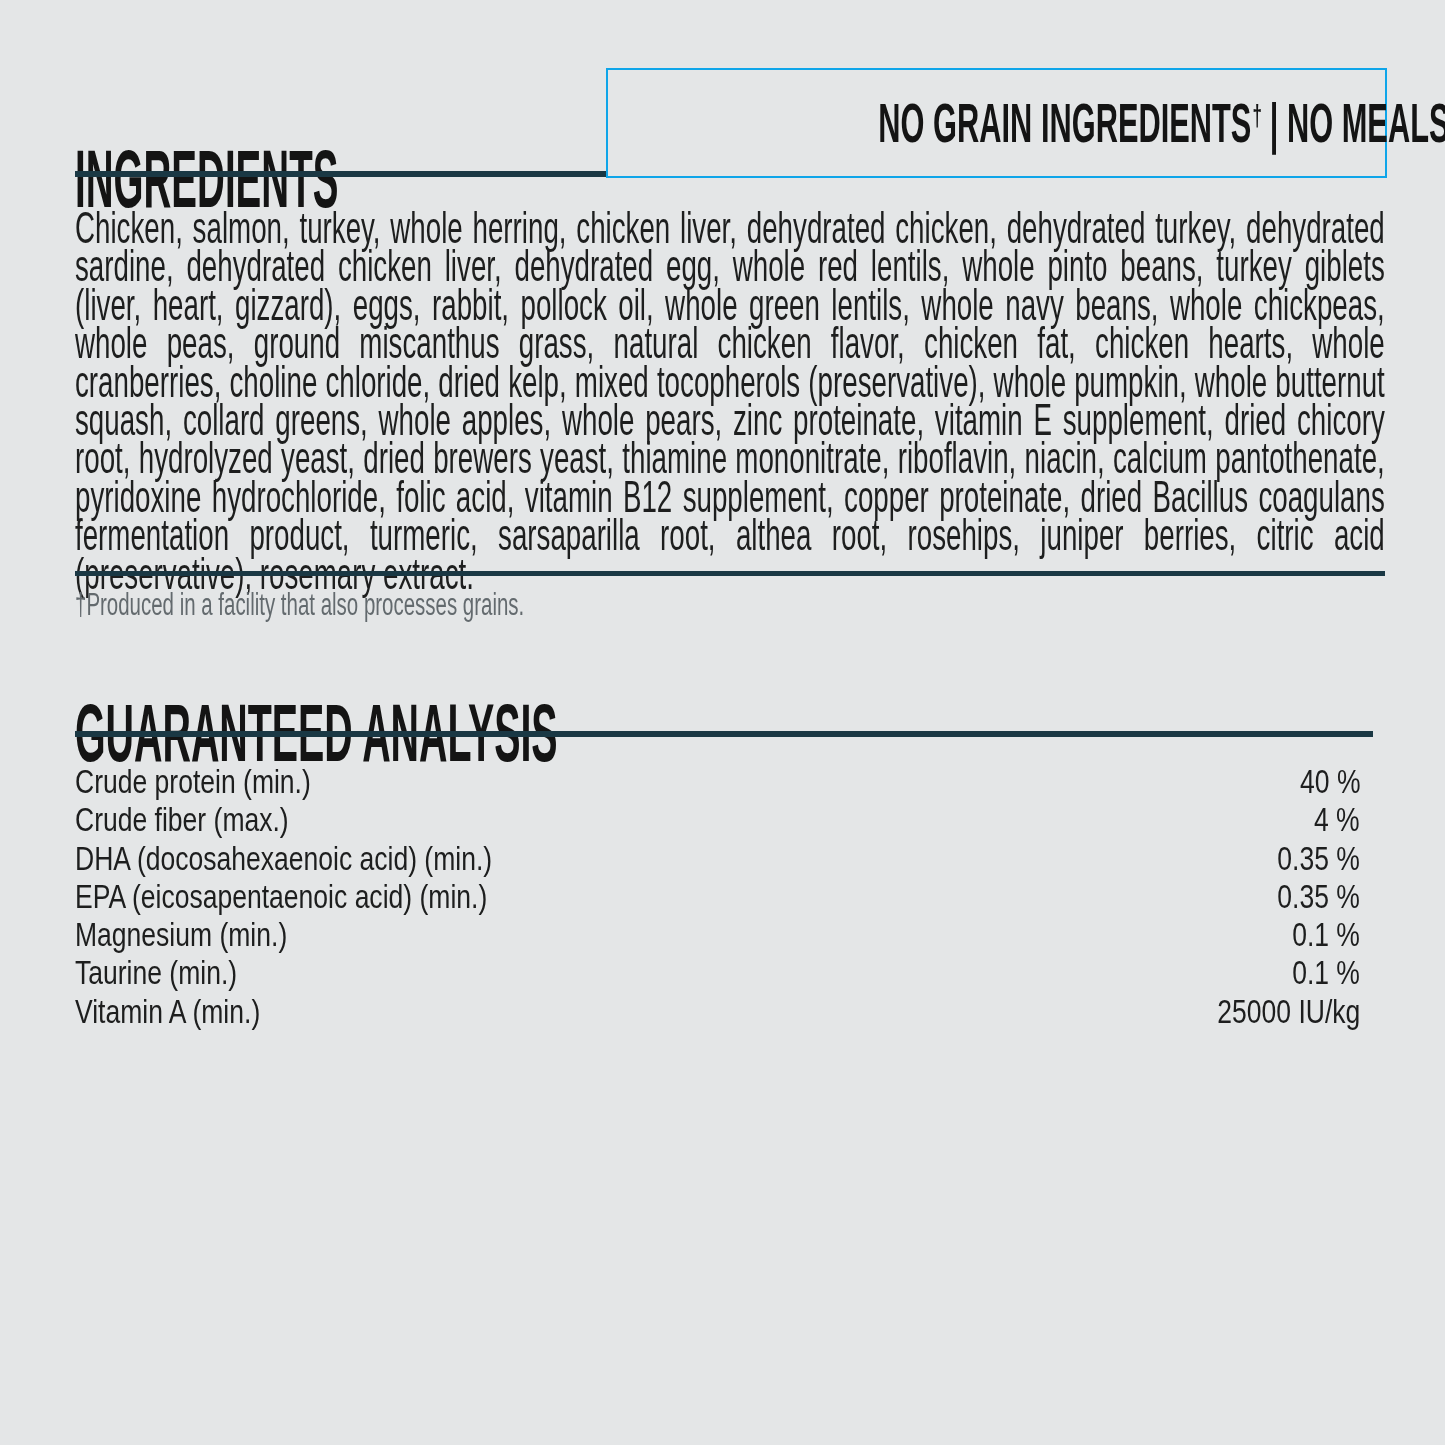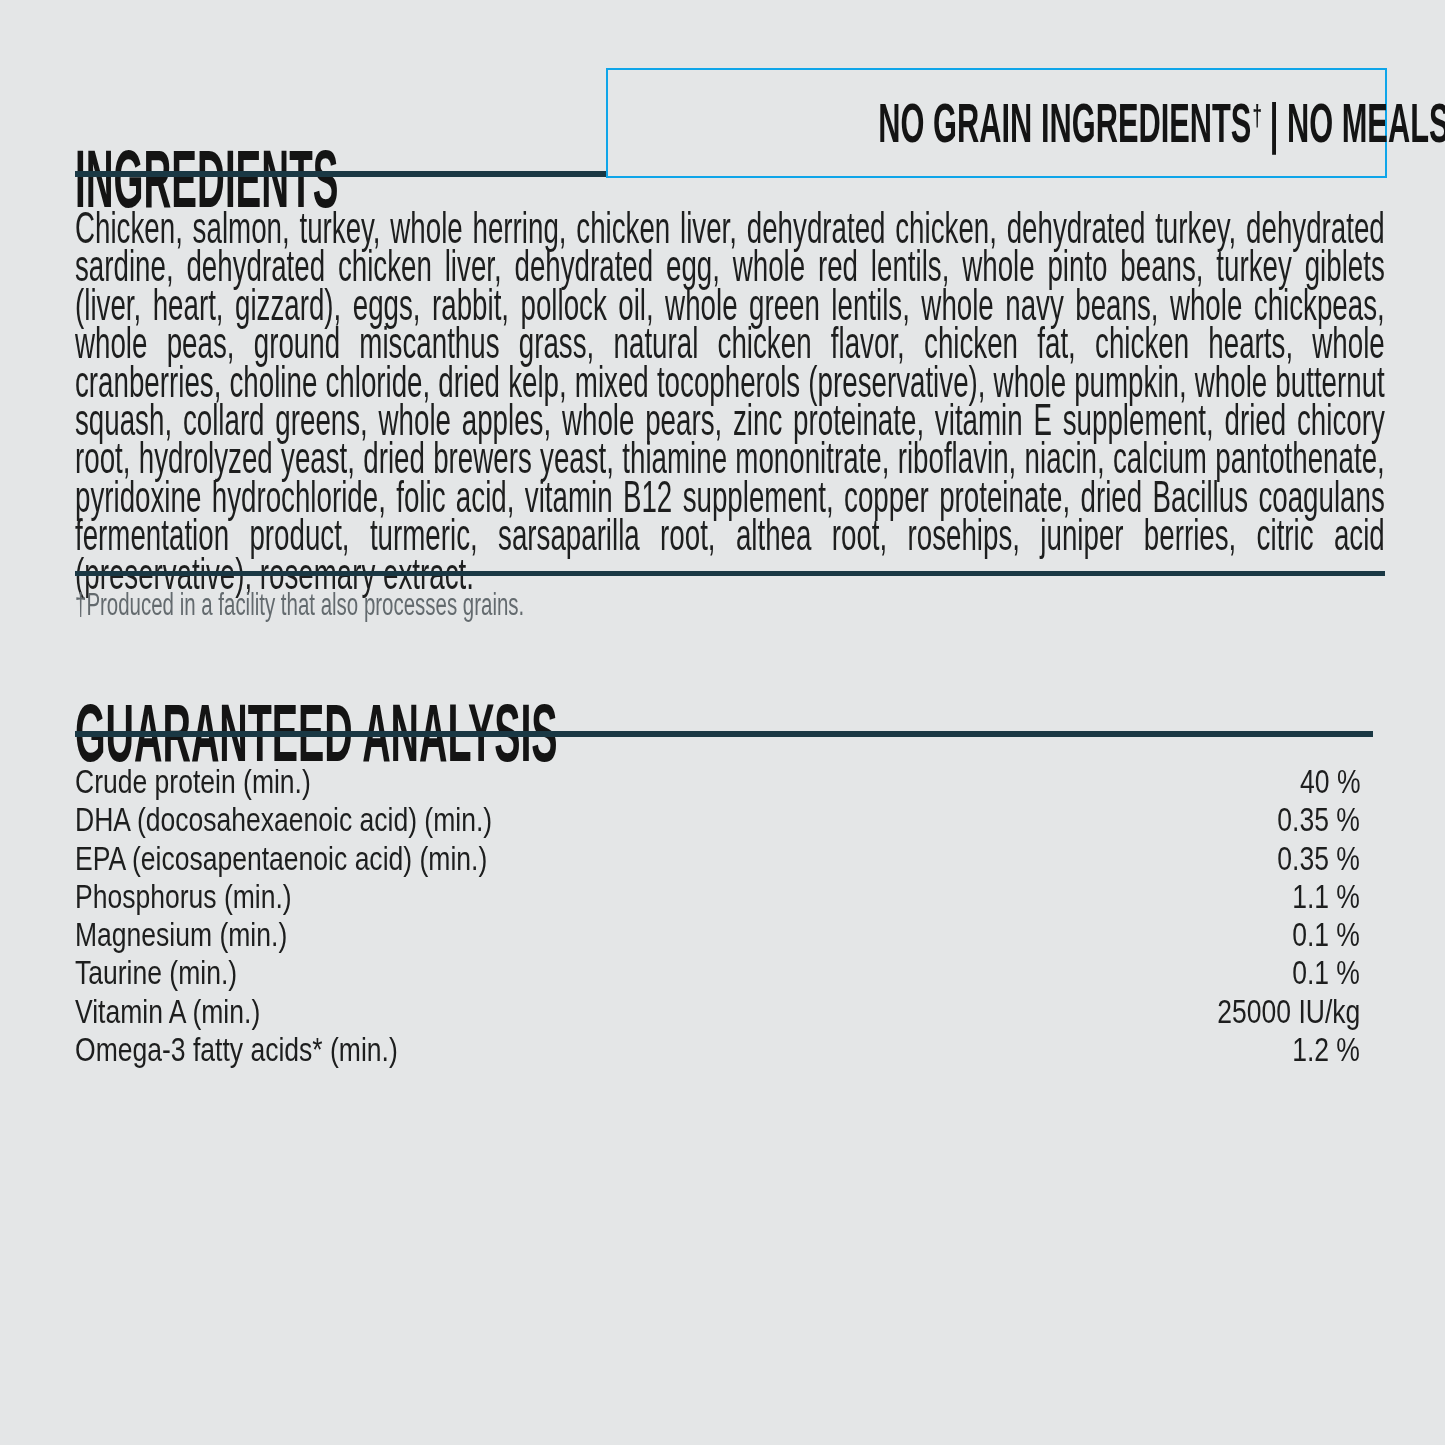--- a/index.html
+++ b/index.html
@@ -125,40 +125,36 @@
 <h1 id="analysis-title" class="abs display-title">GUARANTEED ANALYSIS</h1>
 
 <div id="analysis-rule" class="rule"></div>
 
 <div id="analysis-table" class="abs">
   <div class="analysis-row">
     <span class="row-label">Crude protein (min.)</span>
     <span class="row-value">40 %</span>
   </div>
   <div class="analysis-row">
+    <span class="row-label">Crude fiber (max.)</span>
+    <span class="row-value">4 %</span>
+  </div>
+  <div class="analysis-row">
     <span class="row-label">DHA (docosahexaenoic acid) (min.)</span>
     <span class="row-value">0.35 %</span>
   </div>
   <div class="analysis-row">
     <span class="row-label">EPA (eicosapentaenoic acid) (min.)</span>
     <span class="row-value">0.35 %</span>
-  </div>
-  <div class="analysis-row">
-    <span class="row-label">Phosphorus (min.)</span>
-    <span class="row-value">1.1 %</span>
   </div>
   <div class="analysis-row">
     <span class="row-label">Magnesium (min.)</span>
     <span class="row-value">0.1 %</span>
   </div>
   <div class="analysis-row">
     <span class="row-label">Taurine (min.)</span>
     <span class="row-value">0.1 %</span>
   </div>
   <div class="analysis-row">
     <span class="row-label">Vitamin A (min.)</span>
     <span class="row-value">25000 IU/kg</span>
   </div>
-  <div class="analysis-row">
-    <span class="row-label">Omega-3 fatty acids* (min.)</span>
-    <span class="row-value">1.2 %</span>
-  </div>
 </div>
 
 </body></html>

